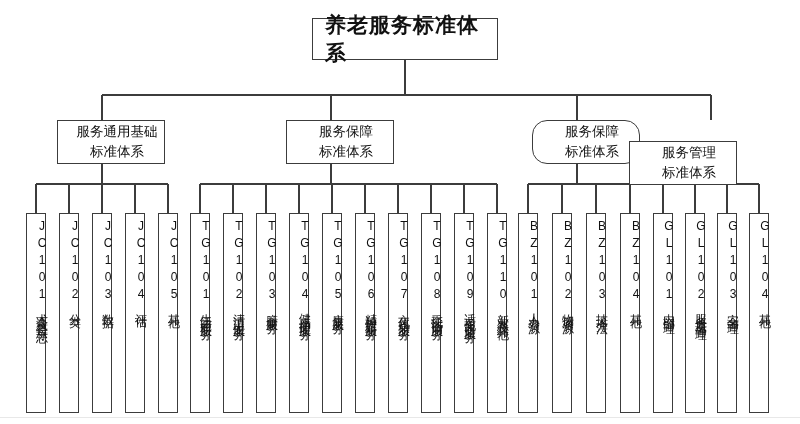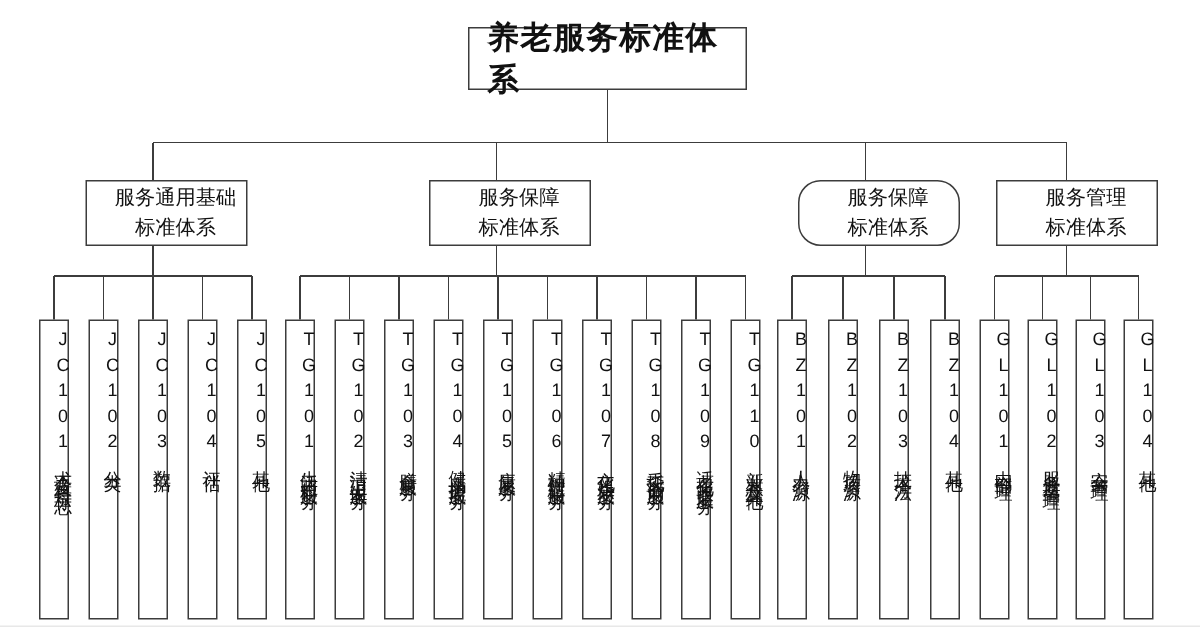--- a/index.html
+++ b/index.html
@@ -89,21 +89,21 @@
         <span>标准体系</span>
       </div>
       <div class="node branch" style="left: 286px;">
         <span>服务保障</span>
         <span>标准体系</span>
       </div>
       <div class="node branch" style="left: 532px; border-radius: 15px;">
         <span>服务保障</span>
         <span>标准体系</span>
       </div>
-      <div class="node branch" style="left: 664px;">
+      <div class="node branch" style="left: 629px; margin-top: 21px;">
         <span>服务管理</span>
         <span>标准体系</span>
       </div>
     </div>
   <div id="leaf-layer">
       <div class="node leaf" style="left: 26px;">
         <span class="vtext"><span>JC101</span><span>术语及符号标志</span></span>
       </div>
       <div class="node leaf" style="left: 59px;">
         <span class="vtext"><span>JC102</span><span>分类</span></span>

